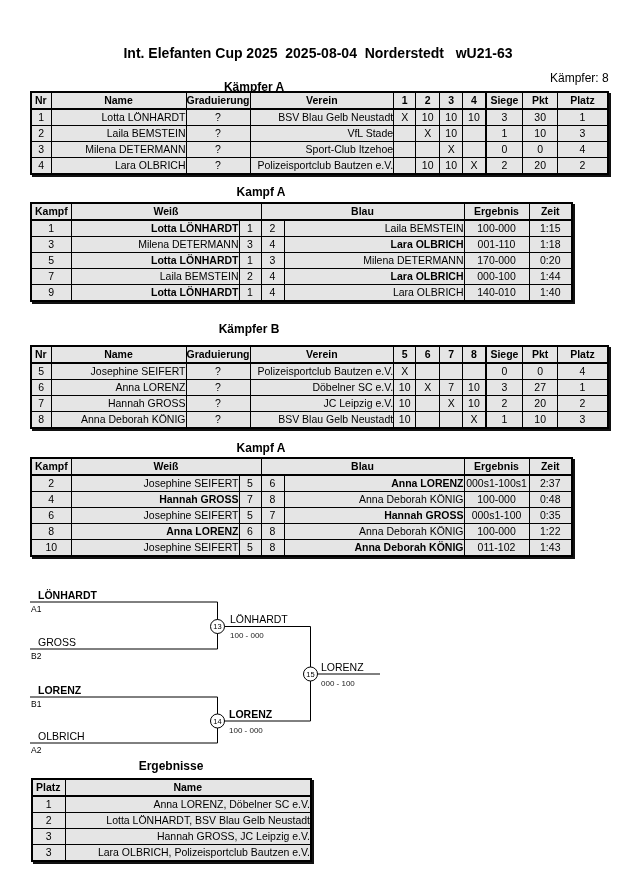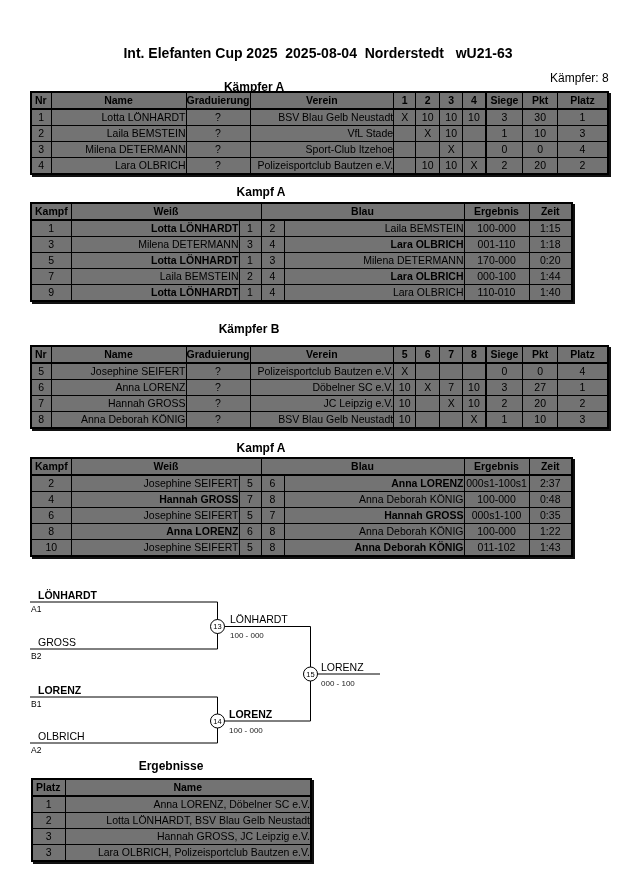--- a/index.html
+++ b/index.html
@@ -2,21 +2,21 @@
 <html><head>
 <meta charset="utf-8">
 <style>
   html,body{margin:0;padding:0;background:#fff;}
   .page{position:relative;width:630px;height:891px;background:#ffffff;
         font-family:"Liberation Sans","DejaVu Sans",sans-serif;color:#000;overflow:hidden;}
   .main-title{position:absolute;left:6px;right:0;top:45px;text-align:center;
               font-size:14px;font-weight:bold;white-space:pre;}
   .sec-title{position:absolute;transform:translateX(-50%);font-size:12px;font-weight:bold;white-space:nowrap;}
   .small-note{position:absolute;font-size:12px;white-space:nowrap;}
-  table.t{position:absolute;border-collapse:collapse;table-layout:fixed;background:#737373;
+  table.t{position:absolute;border-collapse:collapse;table-layout:fixed;background:#e5e5e5;
           font-size:10.5px;border:2px solid #000;box-shadow:2px 2px 0 #111;}
   table.t td,table.t th{border:1px solid #000;height:15px;line-height:15px;padding:0;
           white-space:nowrap;overflow:visible;font-weight:normal;}
   table.t thead th{font-weight:bold;border-bottom:2px solid #000;}
   .c{text-align:center;}
   .l{text-align:right;padding-left:7px !important;}
   .hl{text-align:left;padding-left:3px !important;}
   .thl{border-left:2px solid #000 !important;}
   svg text{font-family:"Liberation Sans","DejaVu Sans",sans-serif;}
   .bk-name{font-size:10.5px;}
@@ -176,21 +176,21 @@
         <td class="l" style="font-weight: bold;">Lara OLBRICH</td>
         <td class="c">000-100</td>
         <td class="c">1:44</td>
       </tr>
       <tr>
         <td class="c">9</td>
         <td class="l" style="font-weight: bold;">Lotta LÖNHARDT</td>
         <td class="c">1</td>
         <td class="c">4</td>
         <td class="l">Lara OLBRICH</td>
-        <td class="c">110-010</td>
+        <td class="c">140-010</td>
         <td class="c">1:40</td>
       </tr>
     </tbody>
   </table>
 
   <div class="sec-title" style="left:249px;top:322px;">Kämpfer B</div>
 
   <table class="t" style="left:30px;top:345px;">
     <colgroup>
         <col style="width:20px">

